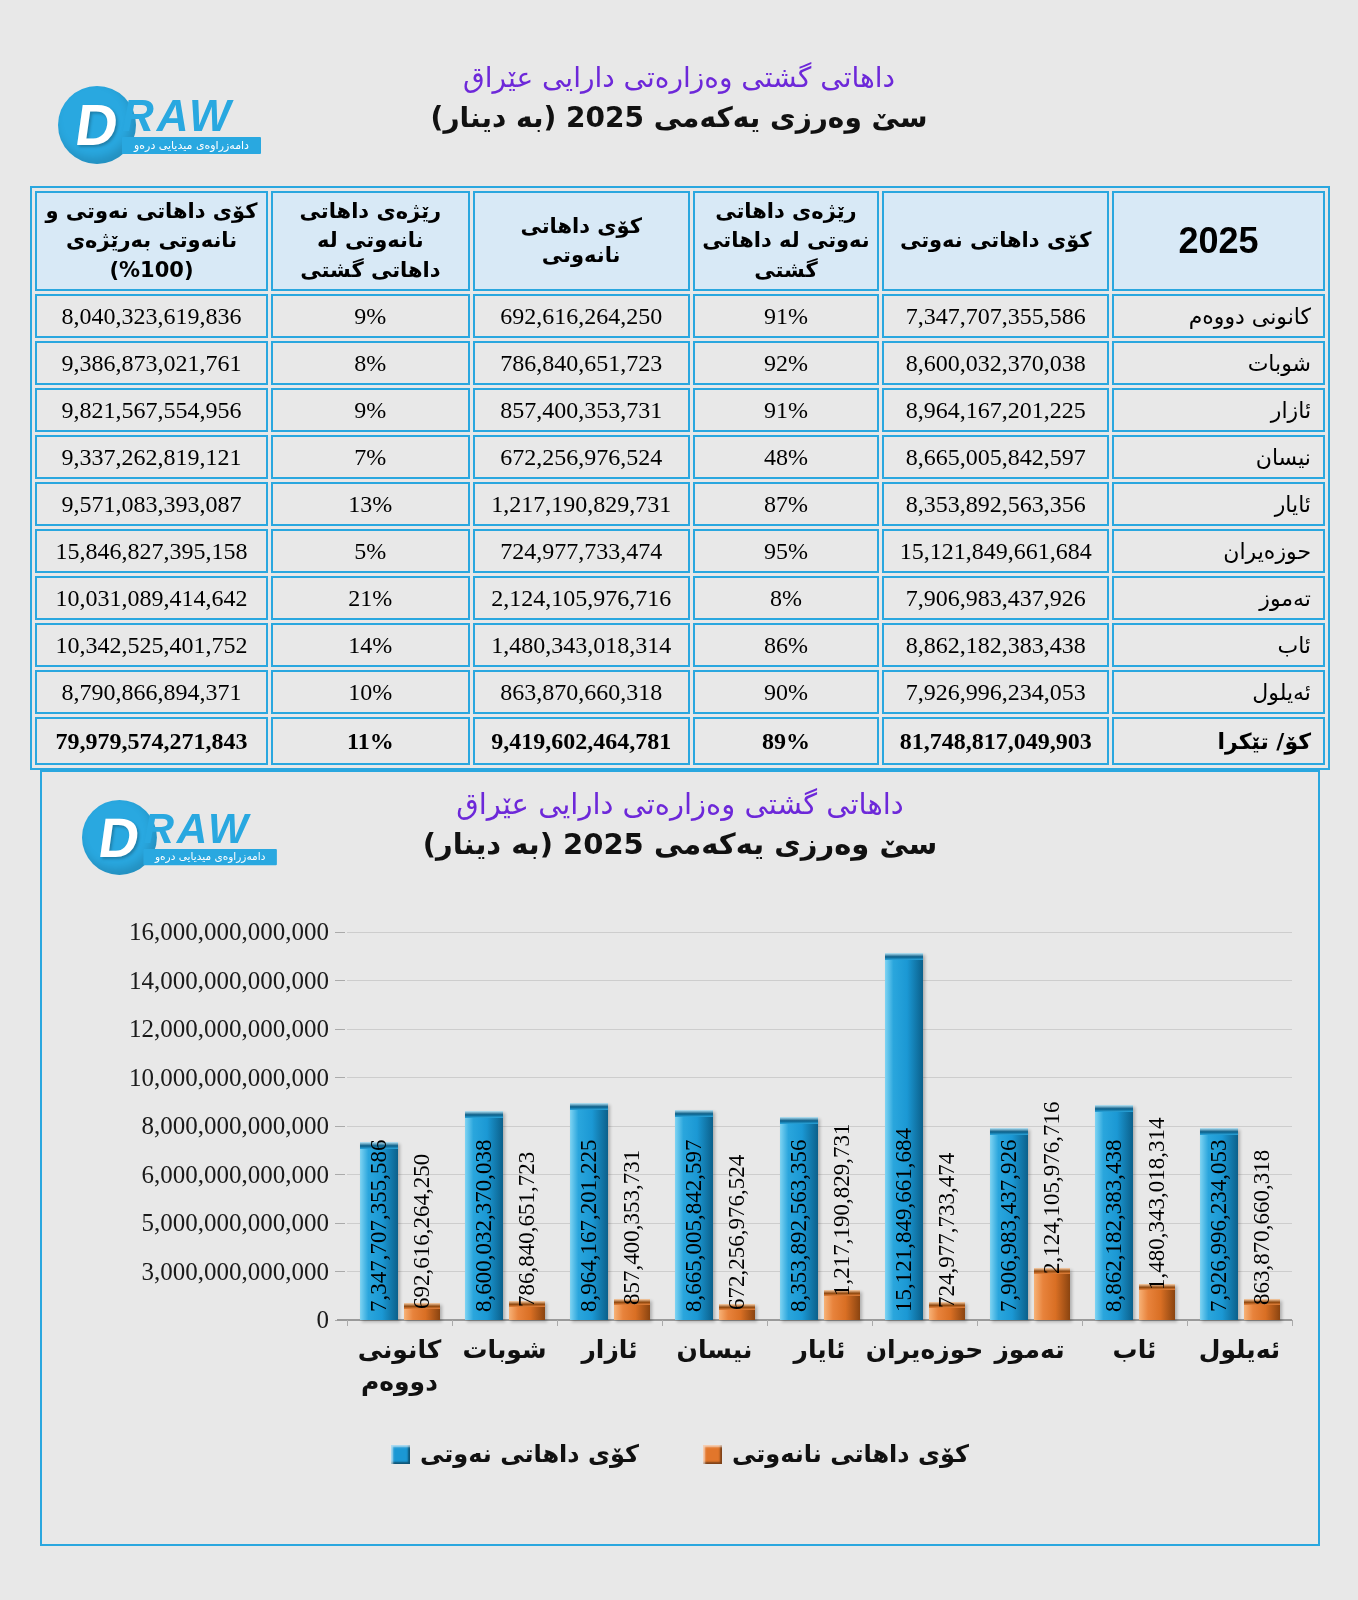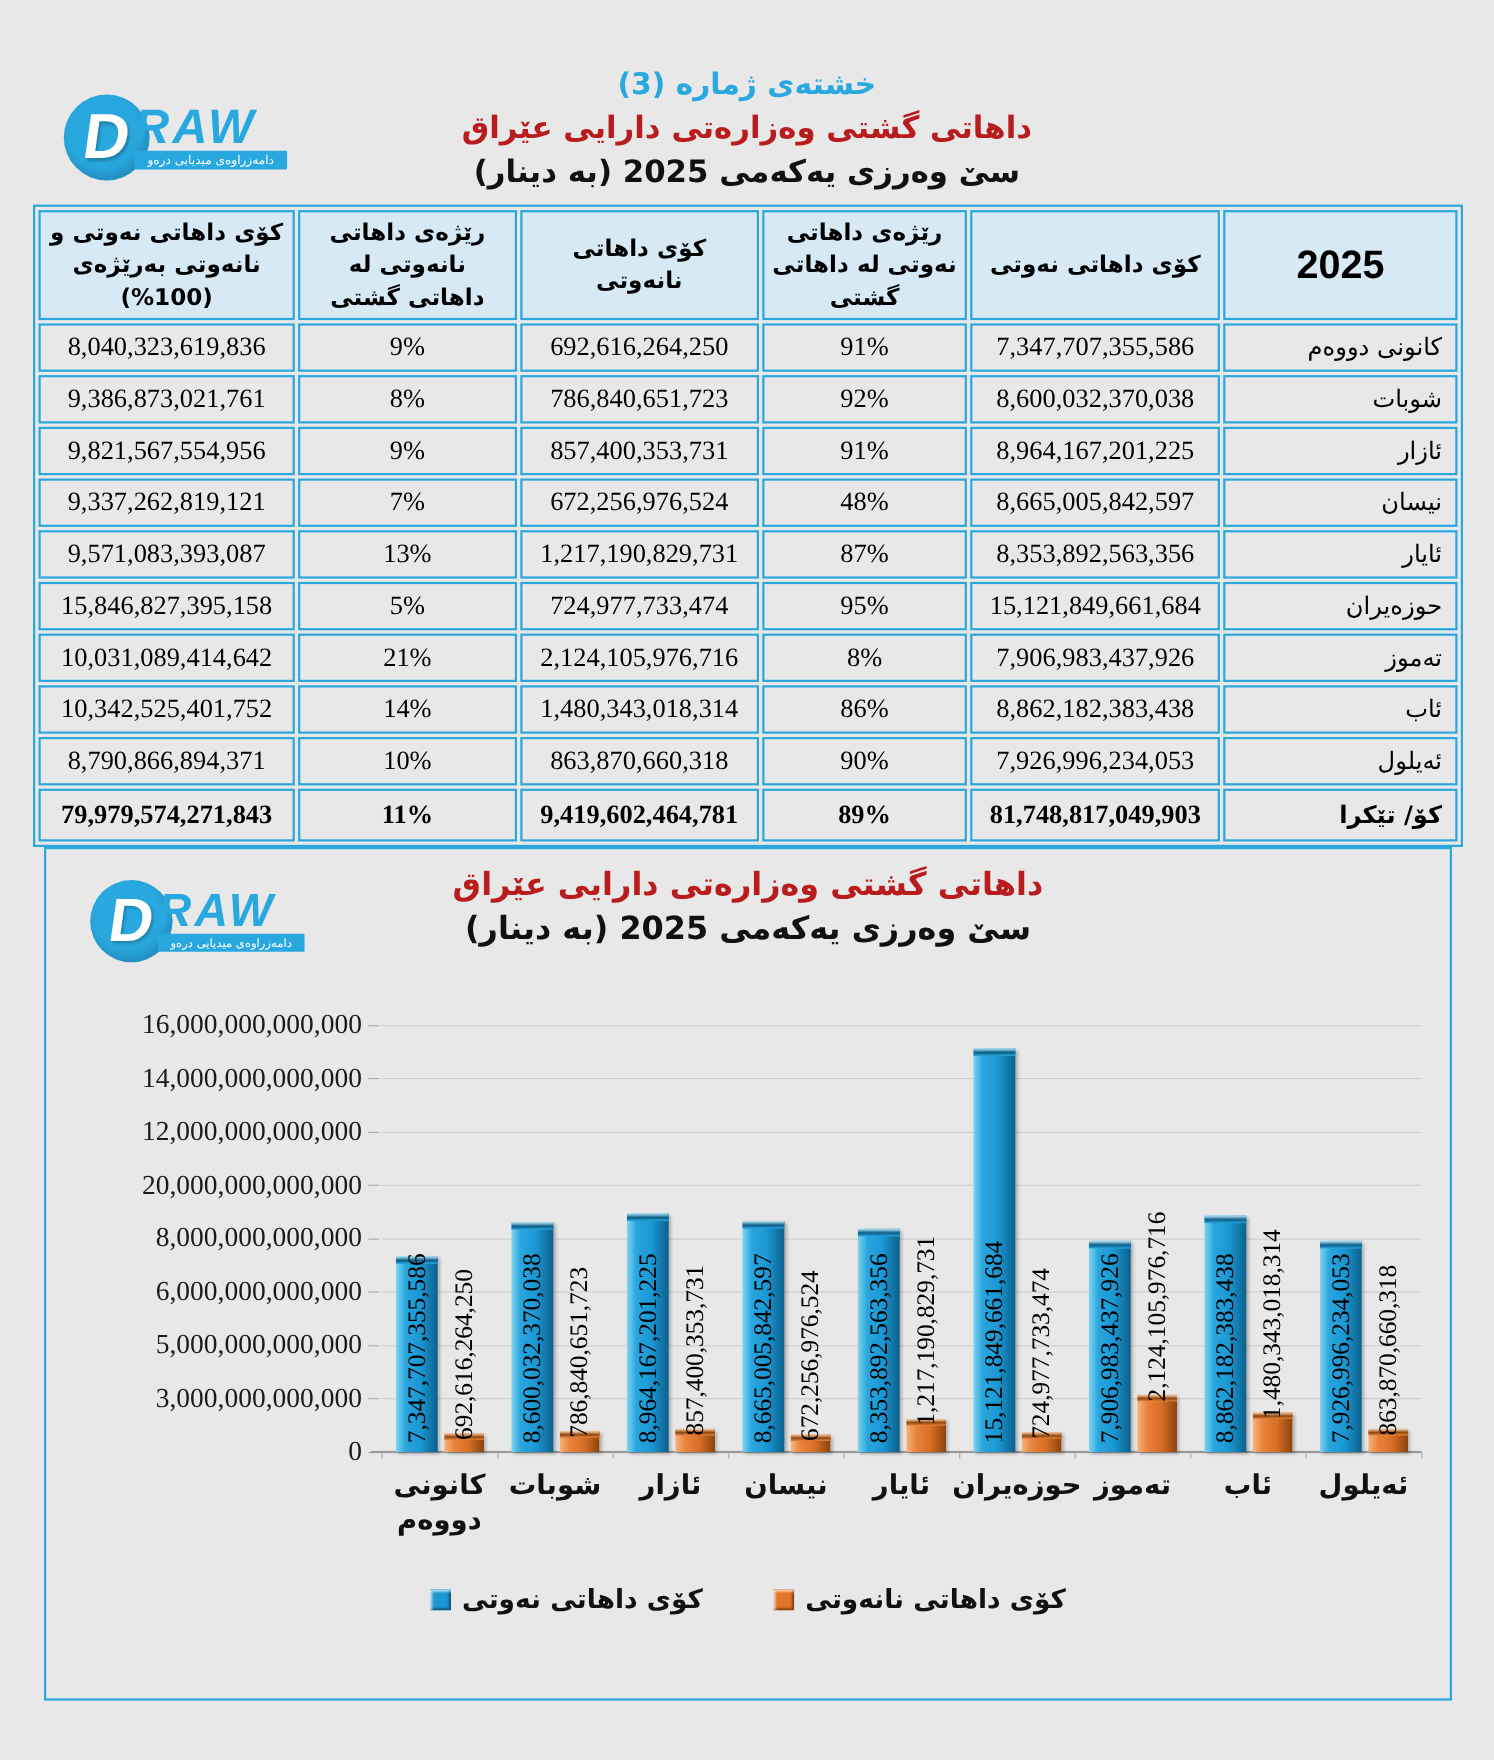--- a/index.html
+++ b/index.html
@@ -25,21 +25,21 @@
     font-family:"Liberation Sans",sans-serif;font-weight:bold;font-style:italic;
     font-size:44px;line-height:40px;color:#29a8e0;letter-spacing:3px;
   }
   .logo-tag{
     background:#29a8e0;color:#fff;font-size:11px;line-height:13px;
     padding:2px 12px;margin-top:1px;direction:rtl;border-radius:1px;white-space:nowrap;
   }
   
   .title-block{position:absolute;left:0;width:100%;text-align:center;direction:rtl;}
   .title-block .t1{font-size:27px;font-weight:bold;color:#29a8e0;line-height:38px;}
-  .title-block .t2{font-size:28px;font-weight:bold;color:#b91c1c;line-height:40px;}
+  .title-block .t2{font-size:28px;font-weight:normal;color:#6d28d9;line-height:40px;}
   .title-block .t3{font-size:28px;font-weight:bold;color:#111;line-height:40px;}
   
   .table-wrap{
     position:absolute;left:30px;top:186px;width:1296px;
     border:2px solid #2aa7df;background:#e8e8e8;
   }
   table.rev{border-collapse:separate;border-spacing:3px;width:100%;direction:rtl;}
   table.rev th,table.rev td{border:2px solid #2aa7df;vertical-align:middle;}
   table.rev th{
     background:#d8e9f6;font-size:21px;font-weight:bold;line-height:1.4;
@@ -114,21 +114,20 @@
   <div class="logo-circle">
       <span>D</span>
     </div>
   <div class="logo-right">
     <span class="logo-raw">RAW</span>
     <span class="logo-tag">دامەزراوەی میدیایی درەو</span>
   </div>
 </div>
 
 <div class="title-block" style="top:58px;">
-  <div class="t1">خشتەی ژماره (3)</div>
   <div class="t2">داهاتی گشتی وەزارەتی دارایی عێراق</div>
   <div class="t3">سێ وەرزی یەکەمی 2025 (بە دینار)</div>
 </div>
 
 <div class="table-wrap">
   <table class="rev">
     <colgroup>
       <col style="width:212px">
         <col style="width:226px">
         <col style="width:186px">
@@ -267,21 +266,21 @@
     <div class="tick" style="left: 293px; top: 450.5px; width: 10px; height: 1px;"></div>
     <div class="y-label" style="left: 40px; top: 438px; width: 247px;">5,000,000,000,000</div>
     <div class="grid-line" style="left: 305px; top: 402px; width: 945px;"></div>
     <div class="tick" style="left: 293px; top: 402px; width: 10px; height: 1px;"></div>
     <div class="y-label" style="left: 40px; top: 389.5px; width: 247px;">6,000,000,000,000</div>
     <div class="grid-line" style="left: 305px; top: 353.5px; width: 945px;"></div>
     <div class="tick" style="left: 293px; top: 353.5px; width: 10px; height: 1px;"></div>
     <div class="y-label" style="left: 40px; top: 341px; width: 247px;">8,000,000,000,000</div>
     <div class="grid-line" style="left: 305px; top: 305px; width: 945px;"></div>
     <div class="tick" style="left: 293px; top: 305px; width: 10px; height: 1px;"></div>
-    <div class="y-label" style="left: 40px; top: 292.5px; width: 247px;">20,000,000,000,000</div>
+    <div class="y-label" style="left: 40px; top: 292.5px; width: 247px;">10,000,000,000,000</div>
     <div class="grid-line" style="left: 305px; top: 256.5px; width: 945px;"></div>
     <div class="tick" style="left: 293px; top: 256.5px; width: 10px; height: 1px;"></div>
     <div class="y-label" style="left: 40px; top: 244px; width: 247px;">12,000,000,000,000</div>
     <div class="grid-line" style="left: 305px; top: 208px; width: 945px;"></div>
     <div class="tick" style="left: 293px; top: 208px; width: 10px; height: 1px;"></div>
     <div class="y-label" style="left: 40px; top: 195.5px; width: 247px;">14,000,000,000,000</div>
     <div class="grid-line" style="left: 305px; top: 159.5px; width: 945px;"></div>
     <div class="tick" style="left: 293px; top: 159.5px; width: 10px; height: 1px;"></div>
     <div class="y-label" style="left: 40px; top: 147px; width: 247px; text-align: right;">16,000,000,000,000</div>
     <div class="baseline" style="left: 295px; top: 547px; width: 955px;"></div>

